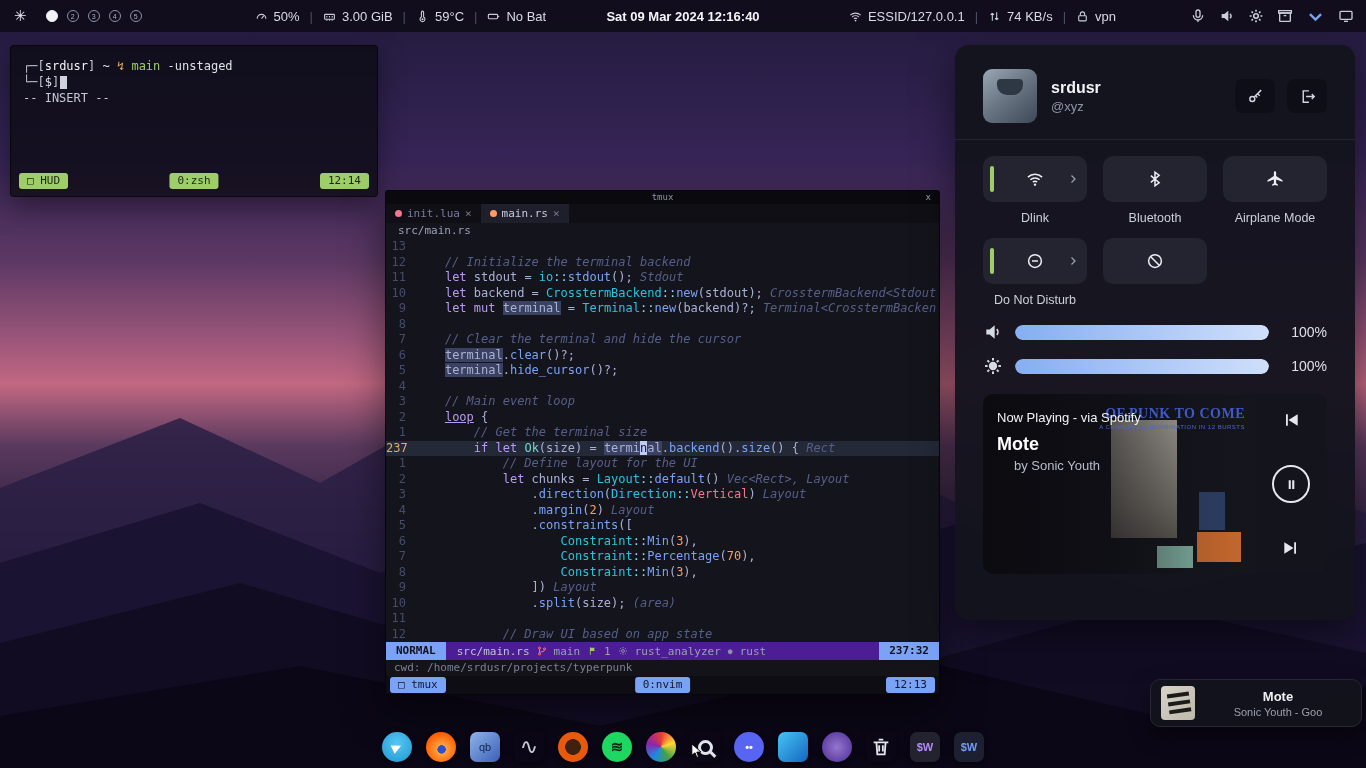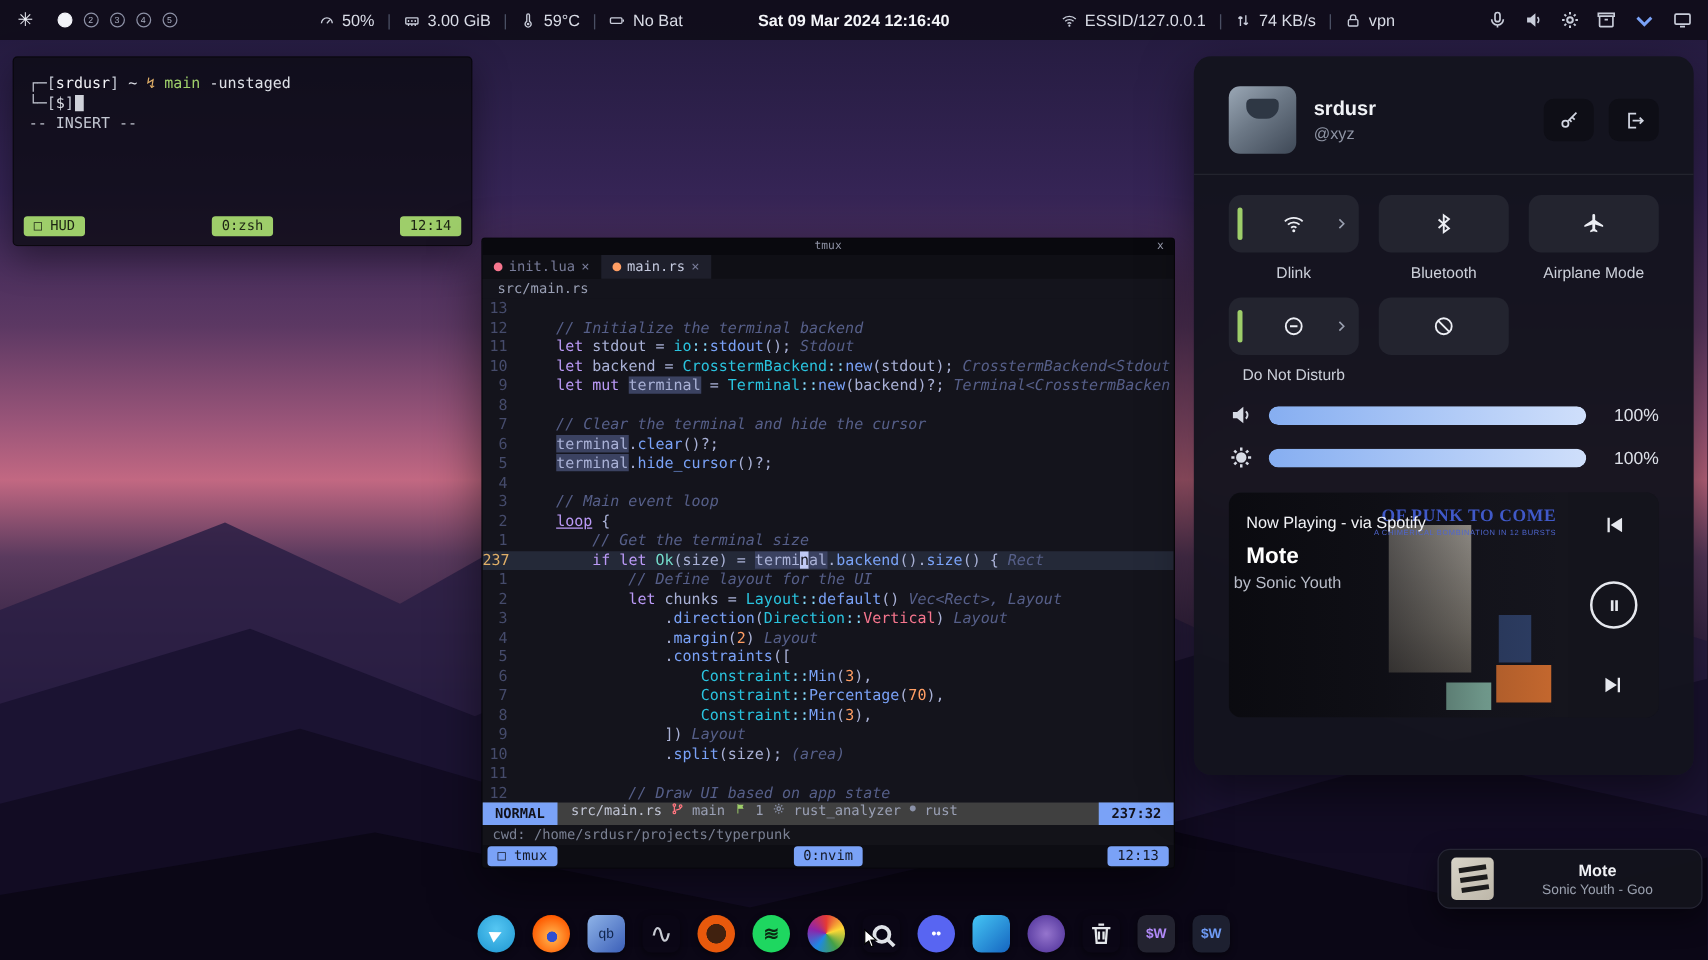--- a/index.html
+++ b/index.html
@@ -66,21 +66,21 @@
   .ln{width:30px;flex:none;text-align:right;padding-right:10px;color:#454b6b}
   .cur .ln{color:#e0af68}
   .code{flex:1;white-space:pre;overflow:hidden}
   .sg{color:#a9b1d6}
   .sg.k{color:#bb9af7}.sg.t{color:#2ac3de}.sg.t2{color:#73daca}.sg.f{color:#7aa2f7}
   .sg.nm{color:#ff9e64}.sg.e{color:#f7768e}.sg.p{color:#89ddff}
   .sg.c,.sg.g{color:#565f89;font-style:italic}
   .sg.hlw{background:#3b4261}
   .sg.cursor{background:#c0caf5;color:#16161e}
   .sg.u{text-decoration:underline}
-  .statusline{height:18px;background:#404040;display:flex;font-size:11px;color:#9aa0b5;gap:7px}
+  .statusline{height:18px;background:#4c1d95;display:flex;align-items:center;font-size:11px;color:#9aa0b5;gap:7px}
   .sl-mode{background:#7aa2f7;color:#12121c;font-weight:700;padding:0 10px;height:18px;line-height:18px}
   .sl-file{color:#c0c4d4;margin-left:4px}
   .sl-ico{width:10px;height:10px;display:inline-flex}
   .sl-ico.branch{color:#ff757f}.sl-ico.flag{color:#9ece6a}.sl-ico.gear{color:#8a91a8}
   .sl-dot{color:#8a91a8;font-size:8px}
   .sl-pos{margin-left:auto;background:#7aa2f7;color:#12121c;font-weight:700;padding:0 10px;height:18px;line-height:18px}
   .cwdline{height:16px;background:#131319;font-size:11px;line-height:16px;color:#7a8093;padding-left:8px}
   .tmuxbar{height:18px;background:#0d0d13;position:relative}
   .tmuxbar .pill{top:1px}
   .tmuxbar .pill.l{left:4px}.tmuxbar .pill.r{right:4px}
@@ -115,21 +115,21 @@
   .art{flex:1;position:relative;background:linear-gradient(120deg,#1d1210 0%,#38211a 45%,#2716133 100%),#261613}
   .art-fig{position:absolute;right:78px;top:26px;width:66px;height:118px;background:linear-gradient(180deg,#c6c0b4,#8e887c 70%,#6e685e);opacity:.85}
   .art-b1{position:absolute;right:14px;bottom:12px;width:44px;height:30px;background:#c96a2f}
   .art-b2{position:absolute;right:62px;bottom:6px;width:36px;height:22px;background:#7fae9e}
   .art-b3{position:absolute;right:30px;bottom:44px;width:26px;height:38px;background:#2e3f66}
   .art-shade{position:absolute;inset:0;background:linear-gradient(90deg,rgba(10,10,15,.93) 0%,rgba(10,10,15,.55) 45%,rgba(10,10,15,.15) 75%,transparent 100%)}
   .art-t1{position:absolute;right:10px;top:12px;font-size:14px;font-weight:700;letter-spacing:.5px;color:#4059c8;font-family:"Liberation Serif",serif}
   .art-t2{position:absolute;right:10px;top:30px;font-size:6px;letter-spacing:.5px;color:#4f66cf}
   .np-caption{position:absolute;left:14px;top:16px;font-size:13px;color:#f2f3f7}
   .np-title{position:absolute;left:14px;top:40px;font-size:18px;font-weight:700;color:#fff}
-  .np-artist{position:absolute;left:4px;top:64px;font-size:13px;color:#b9bdc9}
+  .np-artist{position:absolute;left:31px;top:64px;font-size:13px;color:#b9bdc9}
   .mc-col{width:72px;background:#14141c;display:flex;flex-direction:column;align-items:center;justify-content:space-between;padding:16px 0}
   .mc-btn{display:flex;align-items:center;justify-content:center}
   .mc-ico{width:20px;height:20px;color:#e6e8ee;display:inline-flex}
   .mc-circle{width:38px;height:38px;border:2px solid #e6e8ee;border-radius:50%}
   .mc-circle .mc-ico{width:15px;height:15px}
 
   
   .notif{position:absolute;left:1150px;top:679px;width:212px;height:48px;background:rgba(19,19,28,.96);
     border:1px solid #262634;border-radius:10px;display:flex;align-items:center;padding:0 10px;gap:10px;
     box-shadow:0 8px 22px rgba(0,0,0,.45)}

